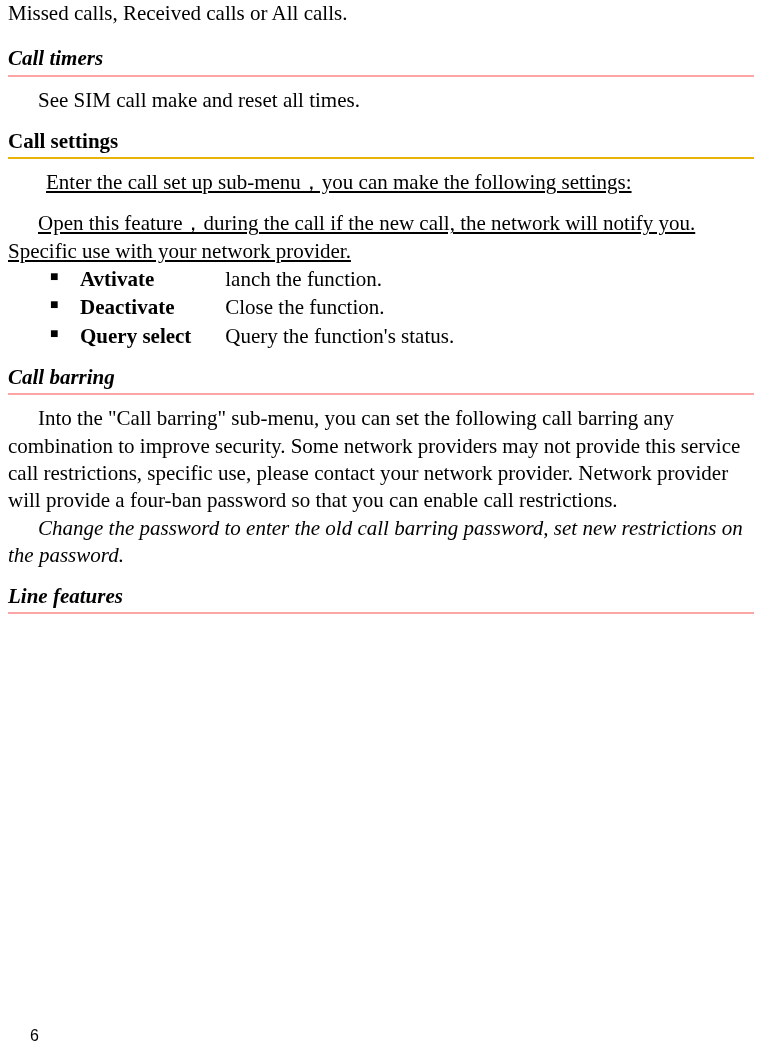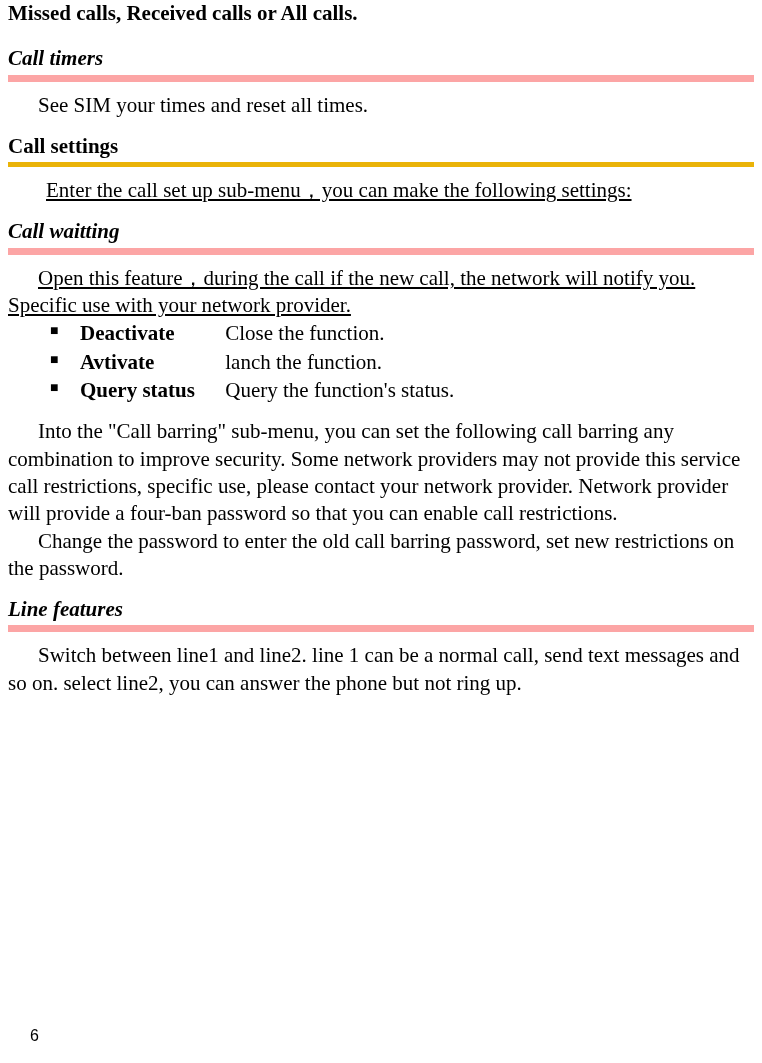--- a/index.html
+++ b/index.html
@@ -13,35 +13,34 @@
       line-height: 1.3;
       color: #000;
       background: #fff;
       width: 762px;
       height: 1063px;
       padding: 0 8px 0 8px;
       position: relative;
     }
     .intro-line {
       margin-bottom: 18px;
-      font-weight: bold;
     }
     .heading-italic {
       font-weight: bold;
       font-style: italic;
       font-size: 21px;
-      border-bottom: 7px solid #fca5a5;
+      border-bottom: 2px solid #fca5a5;
       padding-bottom: 2px;
       margin-bottom: 10px;
       margin-top: 8px;
     }
     .heading-bold {
       font-weight: bold;
       font-size: 21px;
-      border-bottom: 5px solid #eab308;
+      border-bottom: 2px solid #eab308;
       padding-bottom: 2px;
       margin-bottom: 10px;
       margin-top: 8px;
     }
     .para-indent {
       text-indent: 30px;
       margin-bottom: 14px;
     }
     .bullet-list {
       list-style: none;
@@ -86,53 +85,52 @@
       margin-bottom: 8px;
     }
   </style>
 </head>
 <body>
 
 <p class="intro-line">Missed calls, Received calls or All calls.</p>
 
 <div class="section">
   <h3 class="heading-italic">Call timers</h3>
-  <p class="para-indent">See SIM your times and reset all times.</p>
+  <p class="para-indent">See SIM call make and reset all times.</p>
 </div>
 
 <div class="section">
   <h3 class="heading-bold">Call settings</h3>
   <p class="para-indent" style="text-indent:38px;text-decoration:underline;">Enter the call set up sub-menu，you can make the following settings:</p>
 </div>
 
 <div class="section call-waiting-block">
-  <h3 class="heading-italic">Call waitting</h3>
   <p class="para-indent">Open this feature，during the call if the new call, the network will notify you. Specific use with your network provider.</p>
   <ul class="bullet-list">
+    <li>
+      <span class="bullet-term">Avtivate</span>
+      <span>lanch the function.</span>
+    </li>
     <li>
       <span class="bullet-term">Deactivate</span>
       <span>Close the function.</span>
     </li>
     <li>
-      <span class="bullet-term">Avtivate</span>
-      <span>lanch the function.</span>
-    </li>
-    <li>
-      <span class="bullet-term">Query status</span>
+      <span class="bullet-term">Query select</span>
       <span>Query the function's status.</span>
     </li>
   </ul>
 </div>
 
 <div class="section">
 </div>
 
 <div class="section call-barring-block">
+  <h3 class="heading-italic">Call barring</h3>
   <p>Into the "Call barring" sub-menu, you can set the following call barring any combination to improve security. Some network providers may not provide this service call restrictions, specific use, please contact your network provider. Network provider will provide a four-ban password so that you can enable call restrictions.</p>
-  <p style="margin-bottom:14px;">Change the password to enter the old call barring password, set new restrictions on the password.</p>
+  <p style="margin-bottom:14px;font-style:italic;">Change the password to enter the old call barring password, set new restrictions on the password.</p>
 </div>
 
 <div class="section">
   <h3 class="heading-italic">Line features</h3>
-  <p class="para-indent">Switch between line1 and line2. line 1 can be a normal call, send text messages and so on. select line2, you can answer the phone but not ring up.</p>
 </div>
 
 <div class="page-number">6</div>
 
 </body></html>

